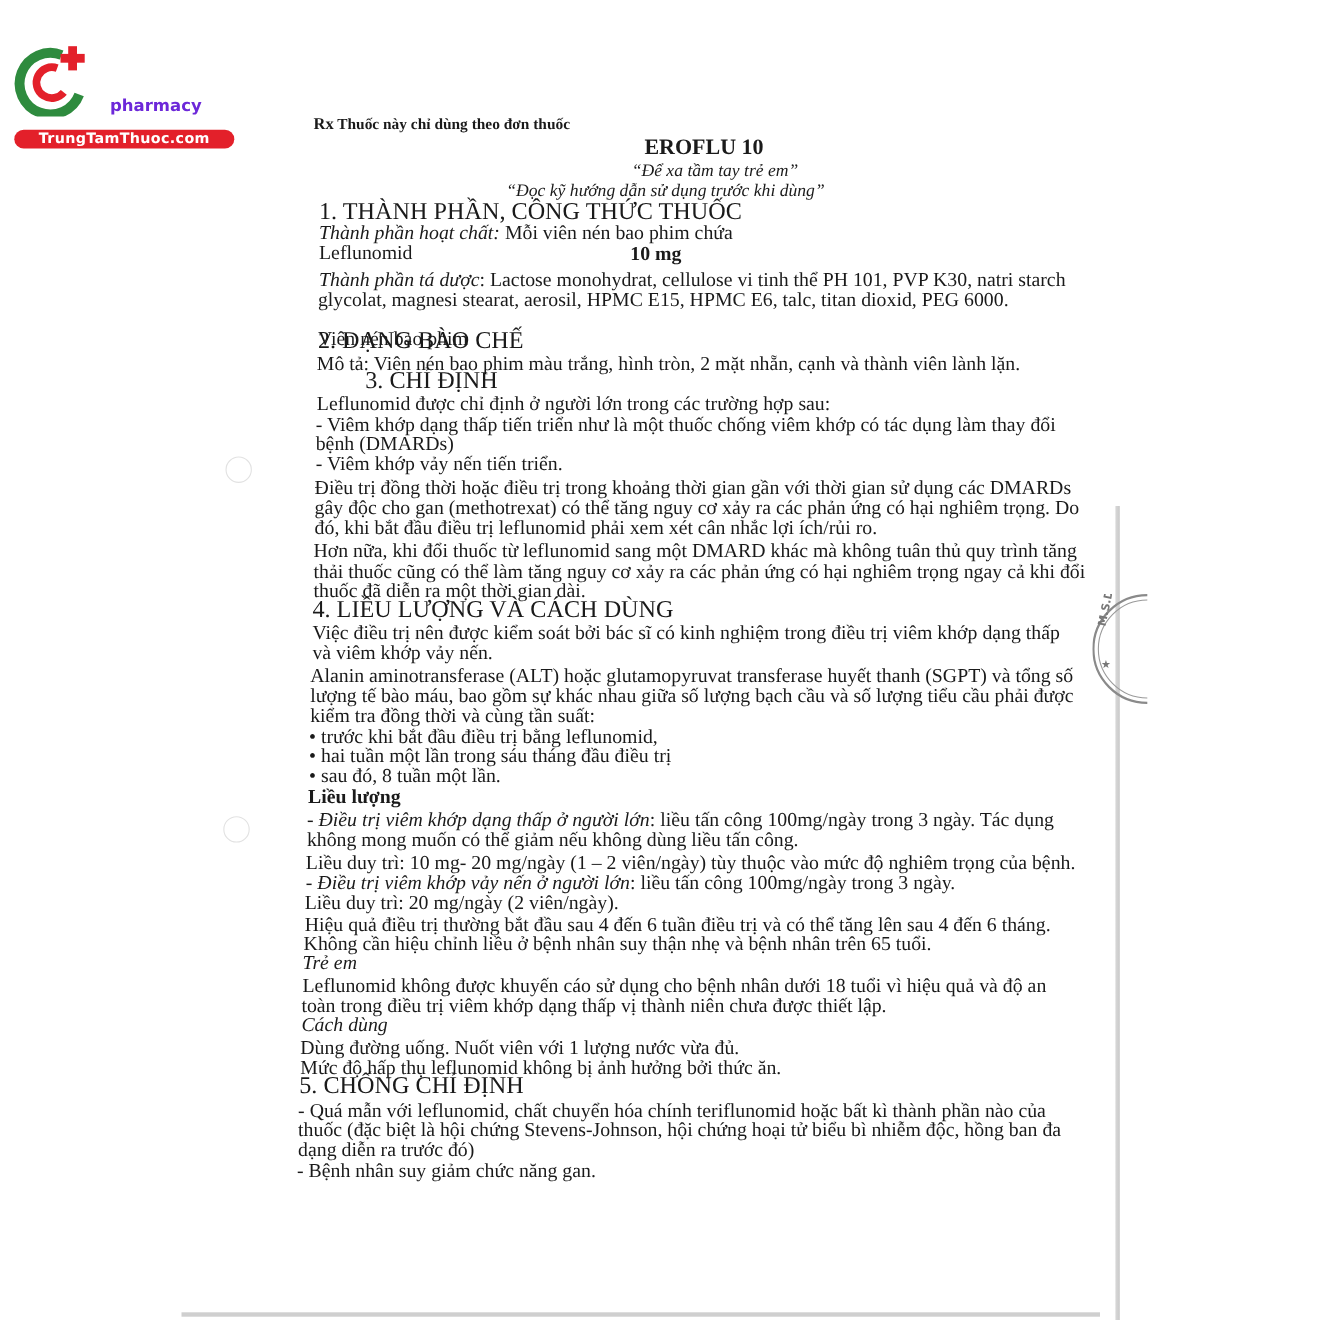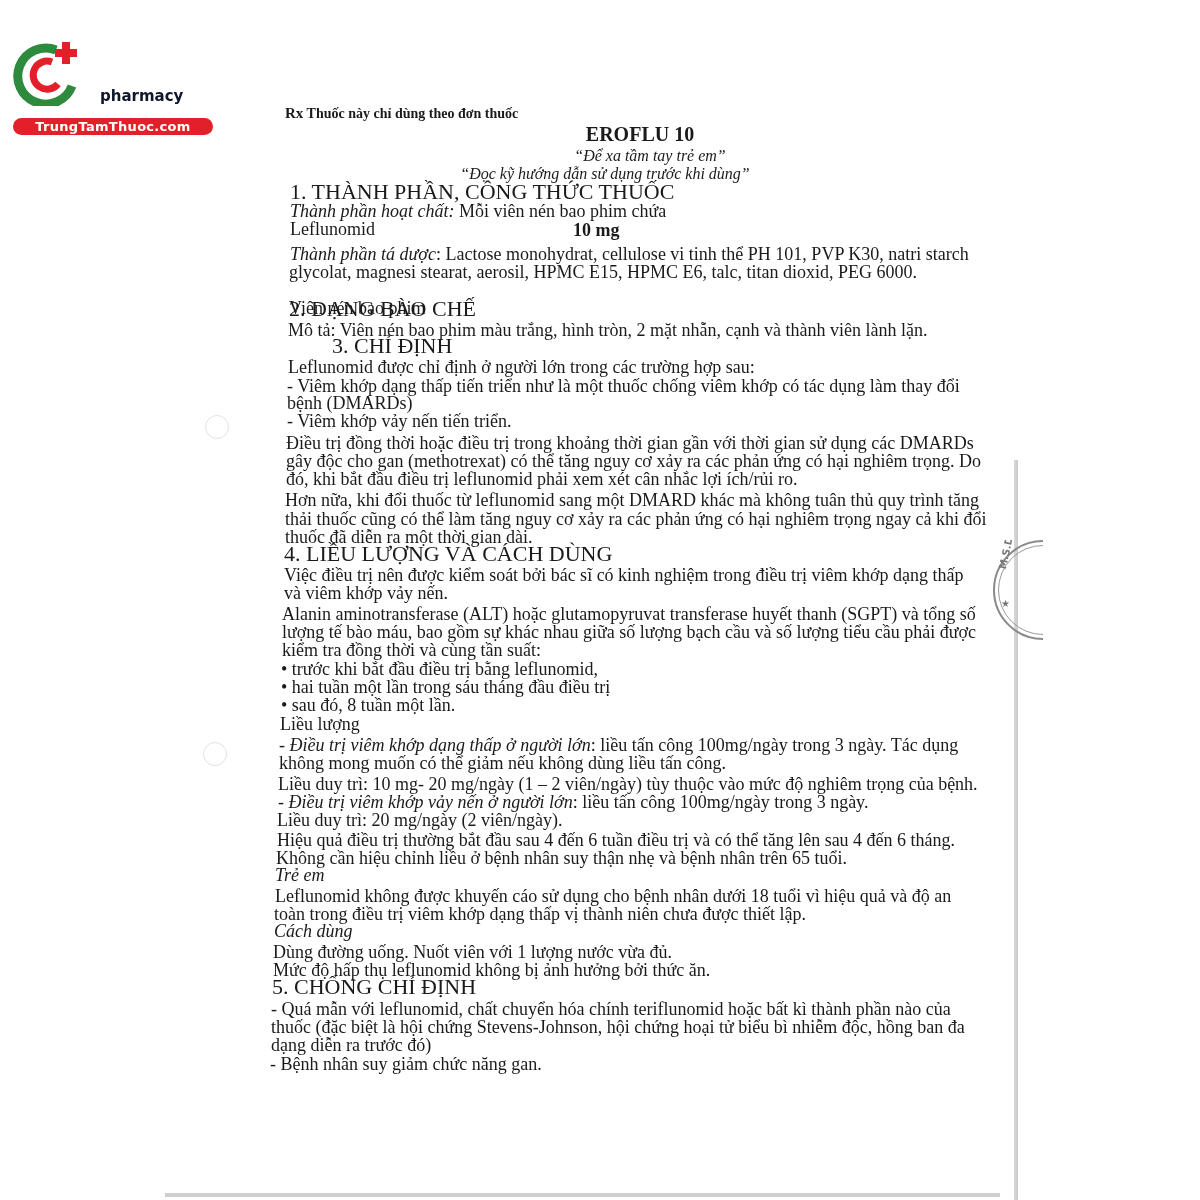--- a/index.html
+++ b/index.html
@@ -6,21 +6,21 @@
   body {
     width: 1200px; height: 1200px; background: #ffffff; position: relative; overflow: hidden;
     font-family: "Liberation Serif", "DejaVu Serif", serif; color: #1a1a1a;
   }
   
   .logo { position: absolute; left: 10px; top: 36px; width: 205px; height: 100px; }
   .logo-mark { position: absolute; left: 2px; top: 4px; width: 72px; height: 66px; }
   .logo-word { position: absolute; left: 88px; top: 10px; font-family: "DejaVu Sans", sans-serif;
     font-size: 40px; font-weight: bold; color: #2e8b3e; letter-spacing: -1px; line-height: 40px; }
   .logo-sub { position: absolute; left: 90px; top: 52px; font-family: "DejaVu Sans", sans-serif;
-    font-size: 15px; font-weight: bold; color: #0f172a; line-height: 16px; }
+    font-size: 15px; font-weight: bold; color: #6d28d9; line-height: 16px; }
   .logo-url { position: absolute; left: 3px; top: 82px; width: 200px; height: 17px; border-radius: 9px;
     background: #e3202a; color: #ffffff; font-family: "DejaVu Sans", sans-serif; font-size: 13px;
     font-weight: bold; text-align: center; line-height: 17px; letter-spacing: 0.3px; }
 
   
   .page-border-right { position: absolute; left: 1014px; top: 460px; width: 4px; height: 740px;
     background: linear-gradient(to right, #d8d8d8, #c9c9c9); }
   .page-border-bottom { position: absolute; left: 165px; top: 1193px; width: 835px; height: 4px; background: #cfcfcf; }
   .punch-hole { position: absolute; width: 22px; height: 22px; border-radius: 50%; border: 1px solid #e2e2e2; }
   .stamp { position: absolute; left: 993px; top: 540px; width: 50px; height: 100px; overflow: hidden; }
@@ -106,21 +106,21 @@
 
   <div class="line h" style="left:284px; top:545px;">4. LIỀU LƯỢNG VÀ CÁCH DÙNG</div>
   <div class="line" style="left:284px; top:566px;text-align:right;">Việc điều trị nên được kiểm soát bởi bác sĩ có kinh nghiệm trong điều trị viêm khớp dạng thấp</div>
   <div class="line" style="left:284px; top:584px;">và viêm khớp vảy nến.</div>
   <div class="line" style="left:282px; top:605px;">Alanin aminotransferase (ALT) hoặc glutamopyruvat transferase huyết thanh (SGPT) và tổng số</div>
   <div class="line" style="left:282px; top:623px;">lượng tế bào máu, bao gồm sự khác nhau giữa số lượng bạch cầu và số lượng tiểu cầu phải được</div>
   <div class="line" style="left:282px; top:641px;">kiểm tra đồng thời và cùng tần suất:</div>
   <div class="line" style="left:281px; top:660px;">• trước khi bắt đầu điều trị bằng leflunomid,</div>
   <div class="line" style="left:281px; top:678px;">• hai tuần một lần trong sáu tháng đầu điều trị</div>
   <div class="line" style="left:281px; top:696px;">• sau đó, 8 tuần một lần.</div>
-  <div class="line" style="left:280px; top:715px;">Liều lượng</div>
+  <div class="line" style="left:280px; top:715px;font-weight:bold;">Liều lượng</div>
   <div class="line" style="left:279px; top:736px;font-family:Liberation Serif, serif;">
     <em>- Điều trị viêm khớp dạng thấp ở người lớn</em><span>: liều tấn công 100mg/ngày trong 3 ngày. Tác dụng</span>
   </div>
   <div class="line" style="left:279px; top:754px;">không mong muốn có thể giảm nếu không dùng liều tấn công.</div>
   <div class="line" style="left:278px; top:775px;">Liều duy trì: 10 mg- 20 mg/ngày (1 – 2 viên/ngày) tùy thuộc vào mức độ nghiêm trọng của bệnh.</div>
   <div class="line" style="left:278px; top:793px;">
     <em>- Điều trị viêm khớp vảy nến ở người lớn</em><span>: liều tấn công 100mg/ngày trong 3 ngày.</span>
   </div>
   <div class="line" style="left:277px; top:811px;">Liều duy trì: 20 mg/ngày (2 viên/ngày).</div>
   <div class="line" style="left:277px; top:831px;">Hiệu quả điều trị thường bắt đầu sau 4 đến 6 tuần điều trị và có thể tăng lên sau 4 đến 6 tháng.</div>

